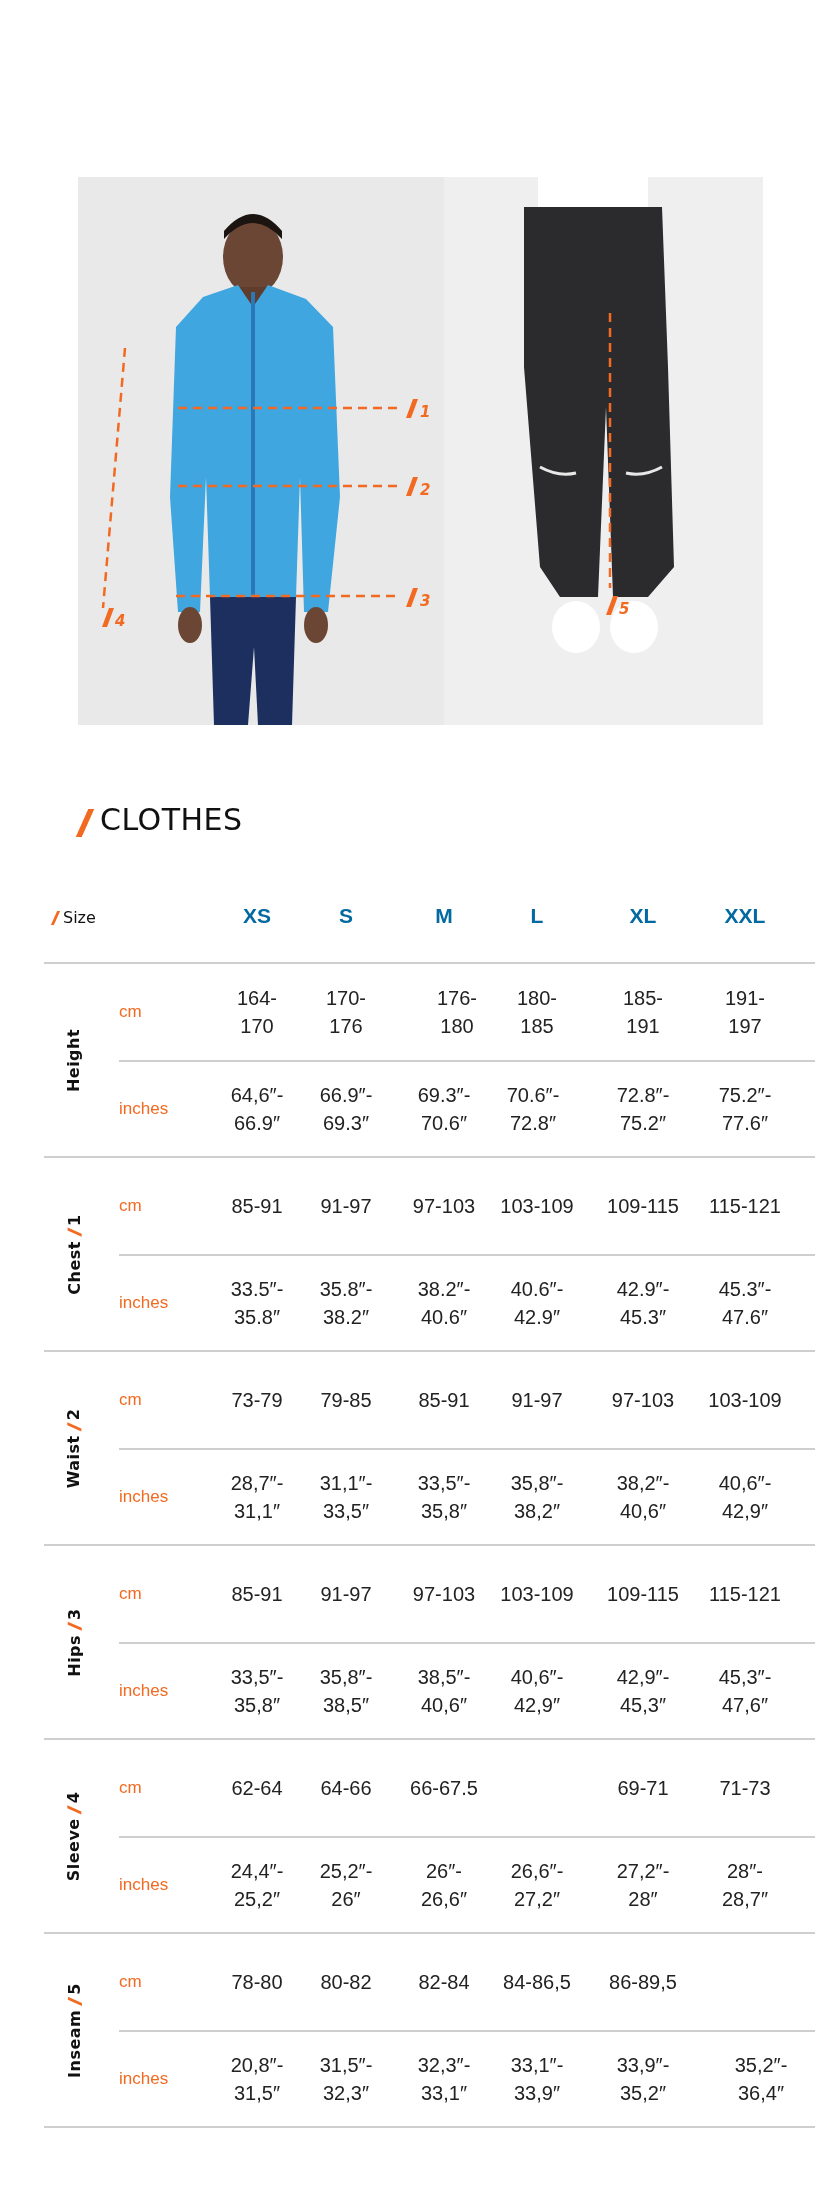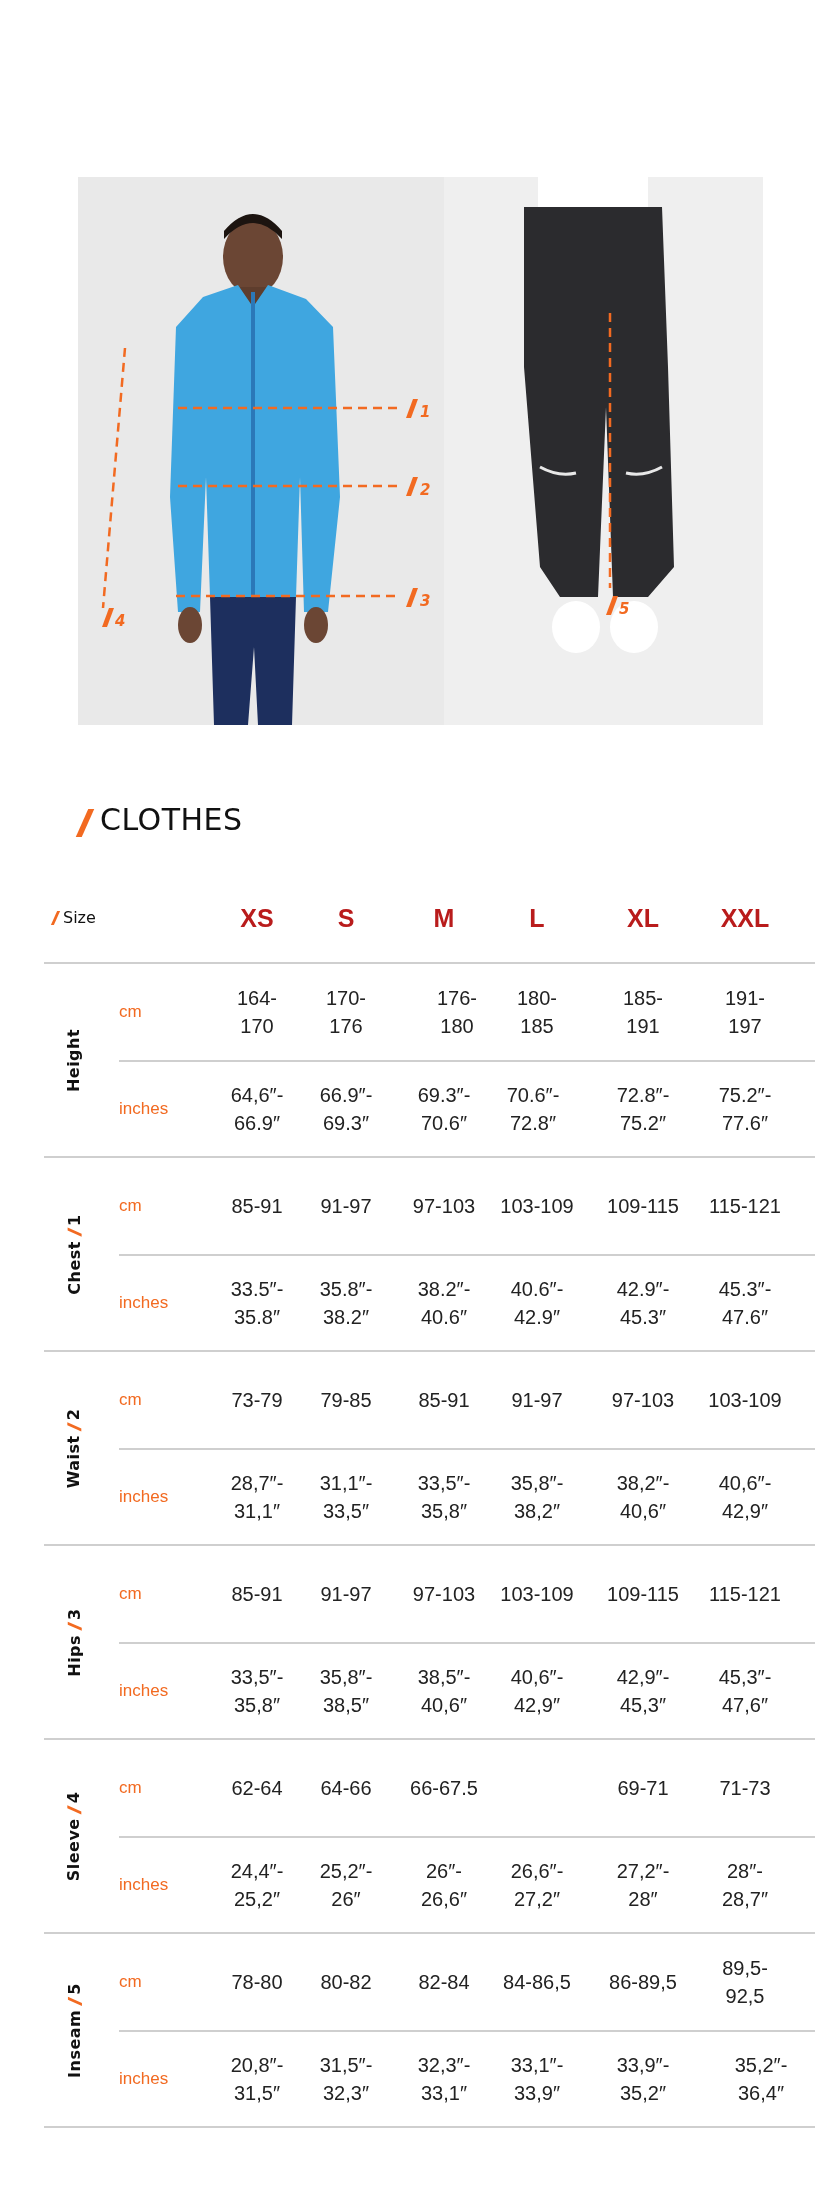--- a/index.html
+++ b/index.html
@@ -16,21 +16,21 @@
   .title { position: absolute; left: 78px; top: 797px; height: 40px; display: flex; align-items: flex-end; }
   .title .slash { display: inline-block; width: 6px; height: 28px; background: #f26a21; transform: skewX(-24deg); margin-right: 12px; margin-left: 4px; }
   .title .text { font-family: "DejaVu Sans", sans-serif; font-size: 30px; font-weight: 400; letter-spacing: 0.5px; color: #111; }
 
   
   .table { position: absolute; left: 44px; top: 878px; width: 771px; }
   .head-row { position: relative; height: 86px; border-bottom: 2px solid #cfcfcf; }
   .head-row .size-label { position: absolute; left: 10px; top: 30px; display: flex; align-items: center; font-size: 16px; font-weight: 500; color: #111; }
   .head-row .size-label .mini-slash { display: inline-block; width: 3px; height: 14px; background: #f26a21; transform: skewX(-24deg); margin-right: 6px; }
   .col { position: absolute; text-align: center; width: 96px; margin-left: -48px; }
-  .head-row .col { top: 26px; font-size: 25px; font-weight: 700; color: #b91c1c; font-family: "Liberation Sans", sans-serif; }
+  .head-row .col { top: 26px; font-size: 21px; font-weight: 700; color: #0369a1; font-family: "Liberation Sans", sans-serif; }
 
   .group { position: relative; border-bottom: 2px solid #cfcfcf; }
   .group .g-label { position: absolute; left: 0; top: 0; width: 60px; height: 100%; display: flex; align-items: center; justify-content: center; }
   .group .g-label span.rot { display: inline-flex; align-items: center; transform: rotate(-90deg); white-space: nowrap; font-size: 16px; font-weight: 700; color: #111; letter-spacing: 0.5px; }
   .group .g-label .num-slash { display: inline-block; width: 3px; height: 14px; background: #f26a21; transform: skewX(-24deg); margin: 0 5px 0 7px; }
   .sub { position: relative; margin-left: 75px; height: 96px; }
   .sub + .sub { border-top: 2px solid #cfcfcf; }
   .sub .unit { position: absolute; left: 0; top: 0; height: 100%; display: flex; align-items: center; font-size: 17px; color: #f26a21; font-family: "Liberation Sans", sans-serif; }
   .sub .col { top: 0; height: 100%; display: flex; align-items: center; justify-content: center; font-size: 20px; line-height: 28px; color: #222; font-weight: 300; font-family: "Liberation Sans", sans-serif; white-space: pre-line; }
 </style>
@@ -281,22 +281,20 @@
           <span>5</span>
         </span>
       </div>
       <div class="sub">
         <div class="unit">cm</div>
         <div class="col" style="left:138px">78-80</div>
         <div class="col" style="left:227px">80-82</div>
         <div class="col" style="left:325px">82-84</div>
         <div class="col" style="left:418px">84-86,5</div>
         <div class="col" style="left:524px">86-89,5</div>
-        <div class="col" style="left:626px">89,5-
-92,5</div>
       </div>
       <div class="sub">
         <div class="unit">inches</div>
         <div class="col" style="left:138px">20,8″-
 31,5″</div>
         <div class="col" style="left:227px">31,5″-
 32,3″</div>
         <div class="col" style="left:325px">32,3″-
 33,1″</div>
         <div class="col" style="left:418px">33,1″-

